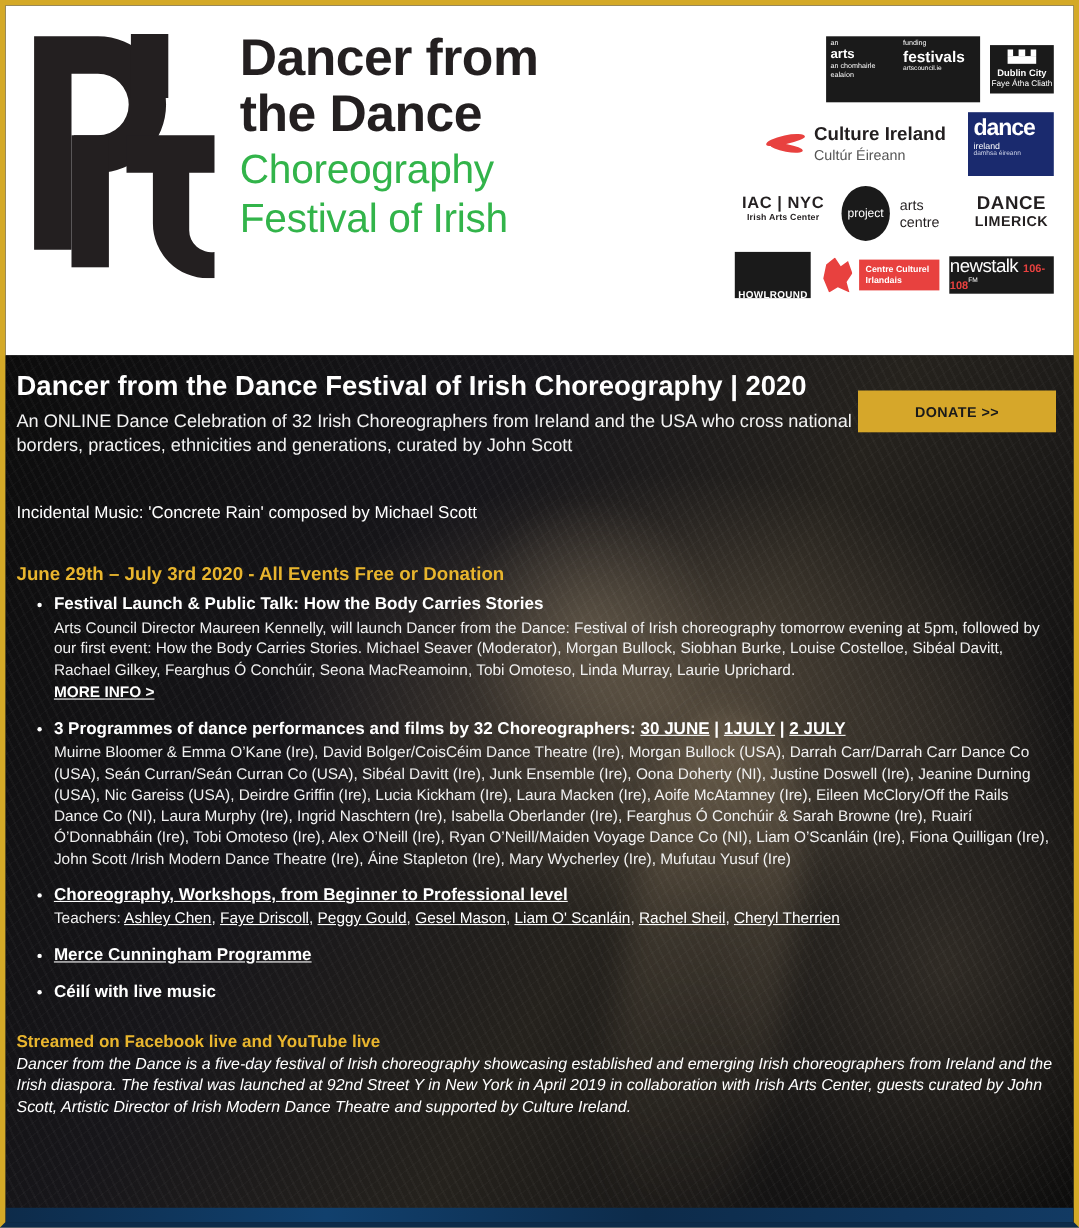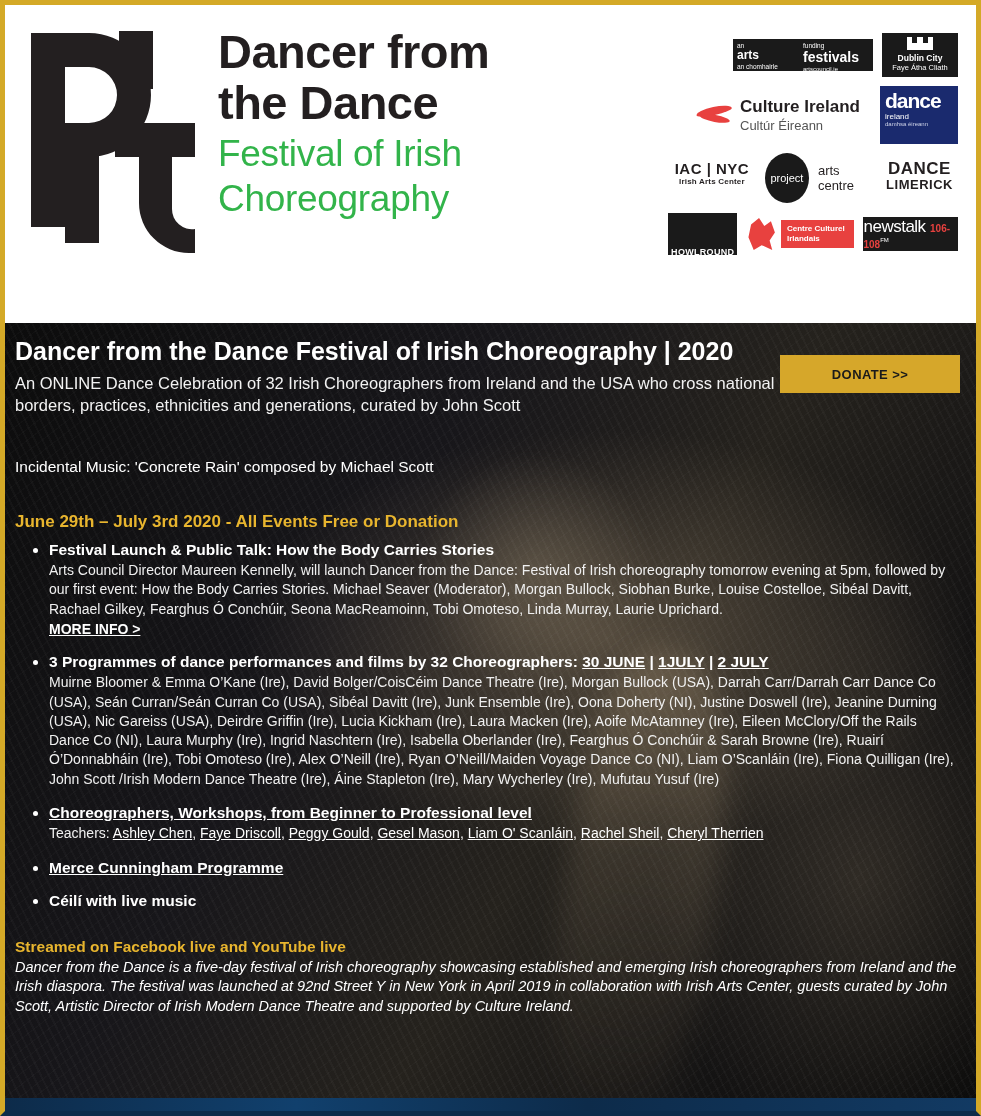--- a/index.html
+++ b/index.html
@@ -65,32 +65,32 @@
   }
   .funder-row {
     display: flex;
     justify-content: flex-end;
     align-items: center;
     gap: 9px;
     margin-bottom: 9px;
   }
 
   .arts-council {
-    width: 140px; height: 32px; background: #1a1a1a; color: #fff;
+    width: 140px; height: 60px; background: #1a1a1a; color: #fff;
     display: flex; align-items: stretch; font-size: 8px; padding: 3px 4px;
   }
   .ac-left { flex: 1; line-height: 1.15; text-align: left; font-weight: bold; font-size: 12px; }
   .ac-left .small { font-size: 6.5px; font-weight: normal; display:block; }
   .ac-right { flex: 1; text-align: left; line-height: 1.15; }
   .ac-right .fundingword { font-size: 6.5px; display: block; }
   .ac-right .festword { font-size: 14px; font-weight: bold; display: block; }
   .ac-right .url { font-size: 6px; display: block; }
 
   .dublin-city {
-    width: 76px; height: 44px; background: #1a1a1a; color: #fff;
+    width: 58px; height: 44px; background: #1a1a1a; color: #fff;
     font-size: 7.5px; line-height: 1.2; padding-top: 20px; text-align: center;
     position: relative;
   }
   .dublin-city .castle {
     position: absolute; top: 4px; left: 50%; transform: translateX(-50%);
     width: 26px; height: 13px; background:
       linear-gradient(#fff,#fff) 0 0/5px 6px no-repeat,
       linear-gradient(#fff,#fff) 10px 0/6px 6px no-repeat,
       linear-gradient(#fff,#fff) 21px 0/5px 6px no-repeat,
       linear-gradient(#fff,#fff) 0 6px/26px 7px no-repeat;
@@ -326,22 +326,22 @@
             <rect x="42" y="100" width="34" height="120"></rect>
             <path d="M92 100 h80 v34 h-23 v52 a20 20 0 0 0 23 20 v24 h-6 a50 50 0 0 1 -50 -50 v-46 h-24 z"></path>
             <path d="M96 8 h34 v58 h-34 z"></path>
           </g>
         </svg>
       </div>
 
       <div class="title-wrap">
         <div class="title-line1">Dancer from</div>
         <div class="title-line1">the Dance</div>
+        <div class="title-line2">Choreography</div>
         <div class="title-line2">Festival of Irish</div>
-        <div class="title-line2">Choreography</div>
       </div>
 
       <div class="funders">
 
         <div class="funder-row">
           <div class="arts-council">
             <div class="ac-left">
               <span class="small">an</span>
               <span>arts</span>
               <span class="small">an chomhairle</span>
@@ -435,21 +435,21 @@
           <div class="li-body">Arts Council Director Maureen Kennelly, will launch Dancer from the Dance: Festival of Irish choreography tomorrow evening at 5pm, followed by our first event: How the Body Carries Stories. Michael Seaver (Moderator), Morgan Bullock, Siobhan Burke, Louise Costelloe, Sibéal Davitt, Rachael Gilkey, Fearghus Ó Conchúir, Seona MacReamoinn, Tobi Omoteso, Linda Murray, Laurie Uprichard.</div>
           <span class="more-info">MORE INFO &gt;</span>
         </li>
 
         <li>
           <div class="li-head"><span>3 Programmes of dance performances and films by 32 Choreographers: </span><span class="link">30 JUNE</span> | <span class="link">1JULY</span> | <span class="link">2 JULY</span></div>
           <div class="li-body">Muirne Bloomer &amp; Emma O’Kane (Ire), David Bolger/CoisCéim Dance Theatre (Ire), Morgan Bullock (USA), Darrah Carr/Darrah Carr Dance Co (USA), Seán Curran/Seán Curran Co (USA), Sibéal Davitt (Ire), Junk Ensemble (Ire), Oona Doherty (NI), Justine Doswell (Ire), Jeanine Durning (USA), Nic Gareiss (USA), Deirdre Griffin (Ire), Lucia Kickham (Ire), Laura Macken (Ire), Aoife McAtamney (Ire), Eileen McClory/Off the Rails Dance Co (NI), Laura Murphy (Ire),  Ingrid Naschtern (Ire), Isabella Oberlander (Ire), Fearghus Ó Conchúir &amp; Sarah Browne (Ire), Ruairí Ó’Donnabháin (Ire), Tobi Omoteso (Ire), Alex O’Neill (Ire), Ryan O’Neill/Maiden Voyage Dance Co (NI), Liam O’Scanláin (Ire), Fiona Quilligan (Ire), John Scott /Irish Modern Dance Theatre (Ire), Áine Stapleton (Ire), Mary Wycherley (Ire), Mufutau Yusuf (Ire)</div>
         </li>
 
         <li>
-          <div class="li-head"><span class="u">Choreographers, Workshops, from Beginner to Professional level</span></div>
+          <div class="li-head"><span class="u">Choreography, Workshops, from Beginner to Professional level</span></div>
           <div class="li-body"><span>Teachers: </span><span class="link">Ashley Chen</span>, <span class="link">Faye Driscoll</span>, <span class="link">Peggy Gould</span>, <span class="link">Gesel Mason</span>, <span class="link">Liam O' Scanláin</span>, <span class="link">Rachel Sheil</span>, <span class="link">Cheryl Therrien</span></div>
         </li>
 
         <li>
           <div class="li-head"><span class="u">Merce Cunningham Programme</span></div>
         </li>
 
         <li>
           <div class="li-head-plain">Céilí with live music</div>
         </li>

